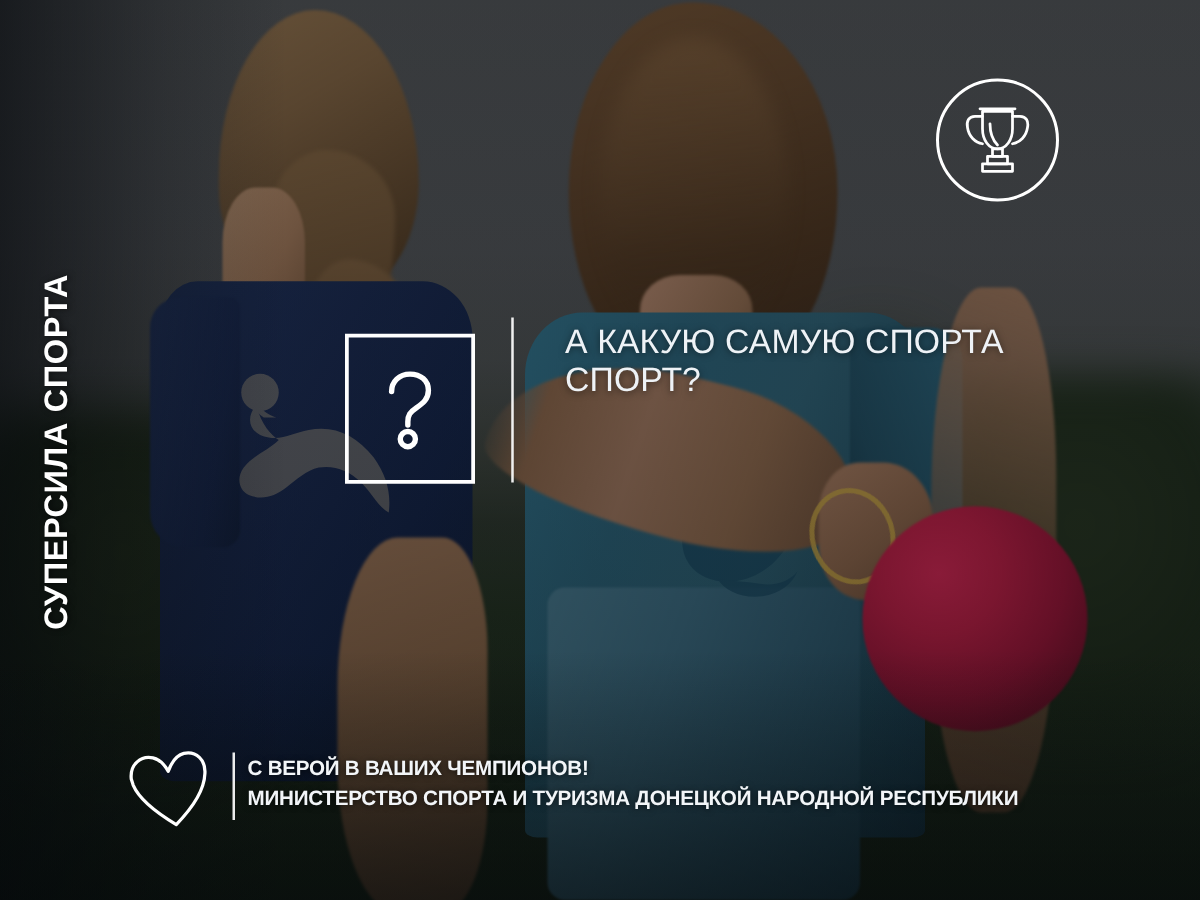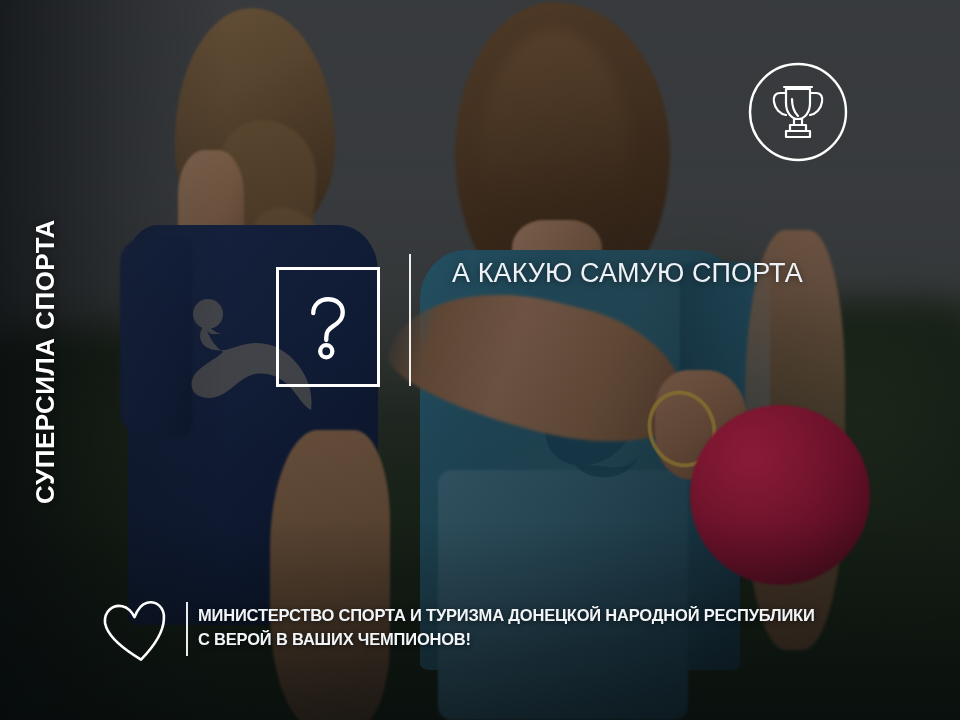--- a/index.html
+++ b/index.html
@@ -377,30 +377,31 @@
         <path d="M13 22 c0 -9 7 -16 17 -16 c10 0 17 6 17 15 c0 8 -5 12 -11 16
                  c-6 4 -8 7 -8 13 v3"></path>
         <circle cx="28" cy="66" r="7"></circle>
       </svg>
     </div>
 
     <div class="q-divider"></div>
 
     <div class="question">
       <div> А КАКУЮ САМУЮ СПОРТА</div>
+      <div>СПОРТ?</div>
     </div>
 
     <div class="heart">
       <svg viewBox="0 0 72 66" width="72" height="66" fill="none" stroke="#ffffff" stroke-width="2.6" stroke-linecap="round" stroke-linejoin="round">
         <path d="M6 22 C6 10 16 4 25 7 C31 9 34 14 36 19 C39 13 43 7 50 6
                  C60 5 67 13 65 24 C63 38 50 52 38 62 C26 53 11 40 7 27 Z" transform="rotate(-6 36 33)"></path>
       </svg>
     </div>
 
     <div class="footer-divider"></div>
 
     <div class="footer-text">
+      <div>С ВЕРОЙ В ВАШИХ ЧЕМПИОНОВ!</div>
       <div>МИНИСТЕРСТВО СПОРТА И ТУРИЗМА ДОНЕЦКОЙ НАРОДНОЙ РЕСПУБЛИКИ</div>
-      <div>С ВЕРОЙ В ВАШИХ ЧЕМПИОНОВ!</div>
     </div>
 
   </div>
 </div>
 
 </body></html>

